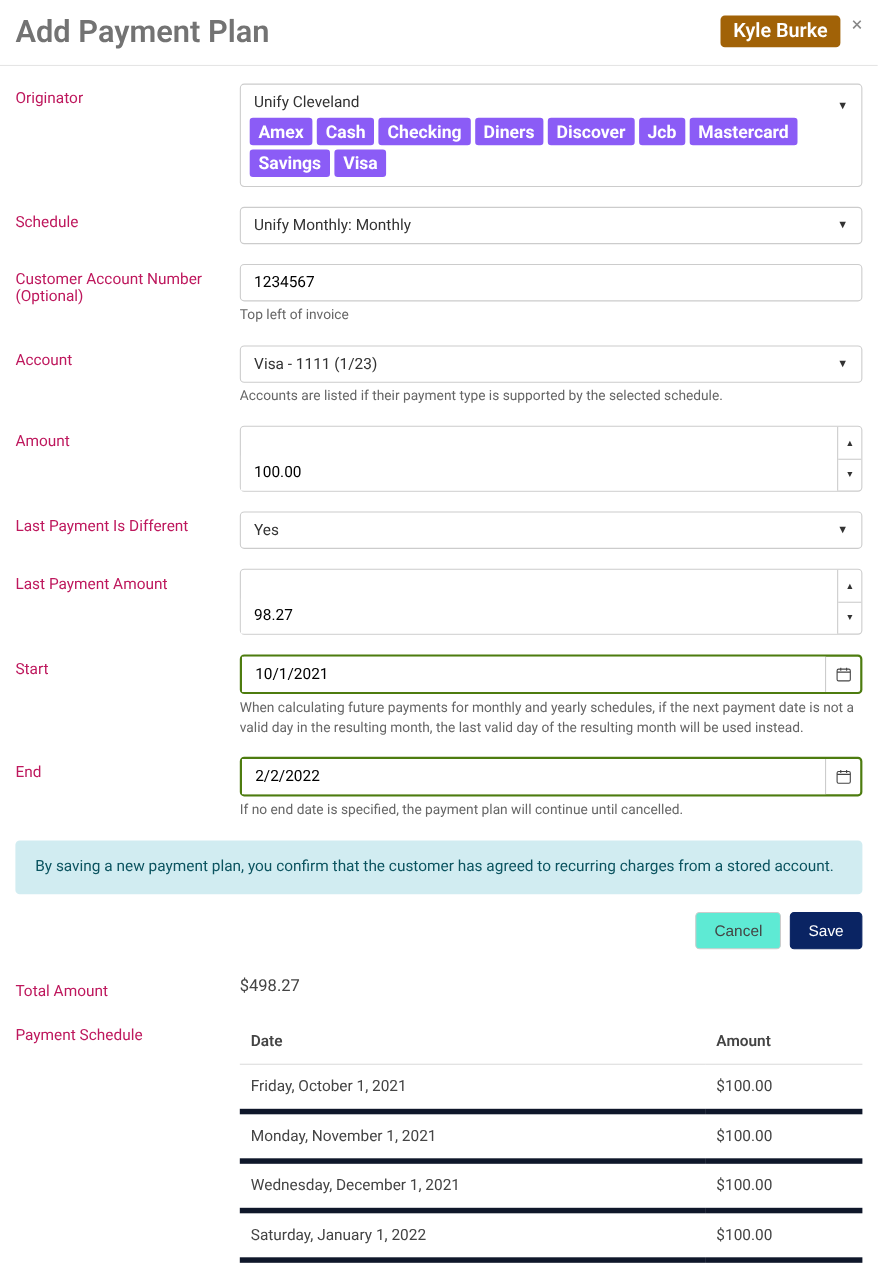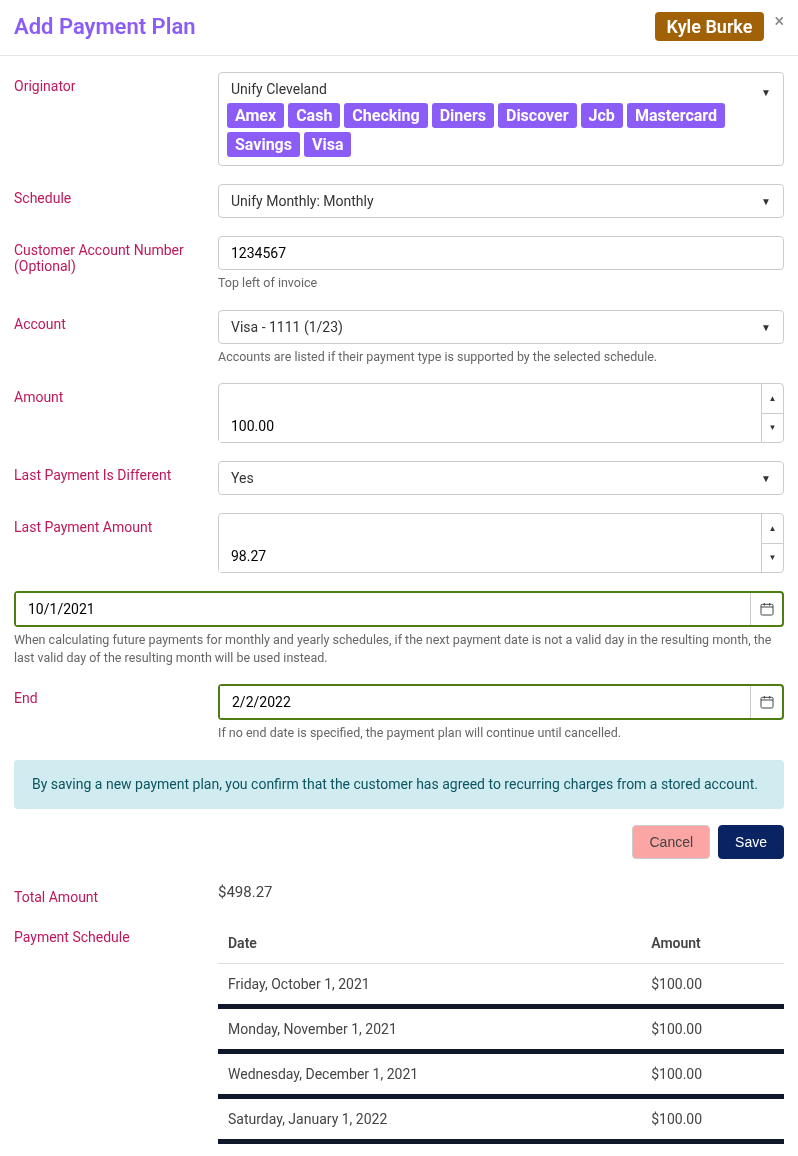--- a/index.html
+++ b/index.html
@@ -11,23 +11,23 @@
       width: 798px;
     }
     .header {
       display: flex;
       justify-content: space-between;
       align-items: center;
       padding: 12px 14px 14px 14px;
       border-bottom: 1px solid #e5e5e5;
     }
     .header h1 {
-      font-size: 22px;
+      font-size: 28px;
       font-weight: 600;
-      color: #8b5cf6;
+      color: #737373;
     }
     .user-badge {
       background: #a16207;
       color: #fff;
       padding: 4px 12px;
       border-radius: 4px;
       font-size: 18px;
       font-weight: 600;
     }
     .close-btn {
@@ -182,21 +182,21 @@
       margin-bottom: 24px;
     }
     .btn {
       padding: 8px 16px;
       border-radius: 4px;
       font-size: 14px;
       cursor: pointer;
       border: 1px solid transparent;
     }
     .btn-secondary {
-      background: #fca5a5;
+      background: #5eead4;
       border-color: #ccc;
       color: #444;
     }
     .btn-primary {
       background: #0a2463;
       color: #fff;
       border-color: #0a2463;
     }
     .total-row {
       display: flex;
@@ -325,20 +325,21 @@
         <input type="text" value="98.27" style="">
         <div class="spinner-controls">
           <div class="spinner-btn">▲</div>
           <div class="spinner-btn">▼</div>
         </div>
       </div>
     </div>
   </div>
 
   <div class="form-row">
+    <div class="form-label">Start</div>
     <div class="form-control-wrap">
       <div class="date-box">
         <input type="text" value="10/1/2021" style="">
         <div class="date-btn">
           <svg class="cal-icon" viewBox="0 0 24 24">
               <rect x="3" y="5" width="18" height="16" rx="2"></rect>
               <path d="M3 9h18M8 3v4M16 3v4"></path>
             </svg>
         </div>
       </div>

